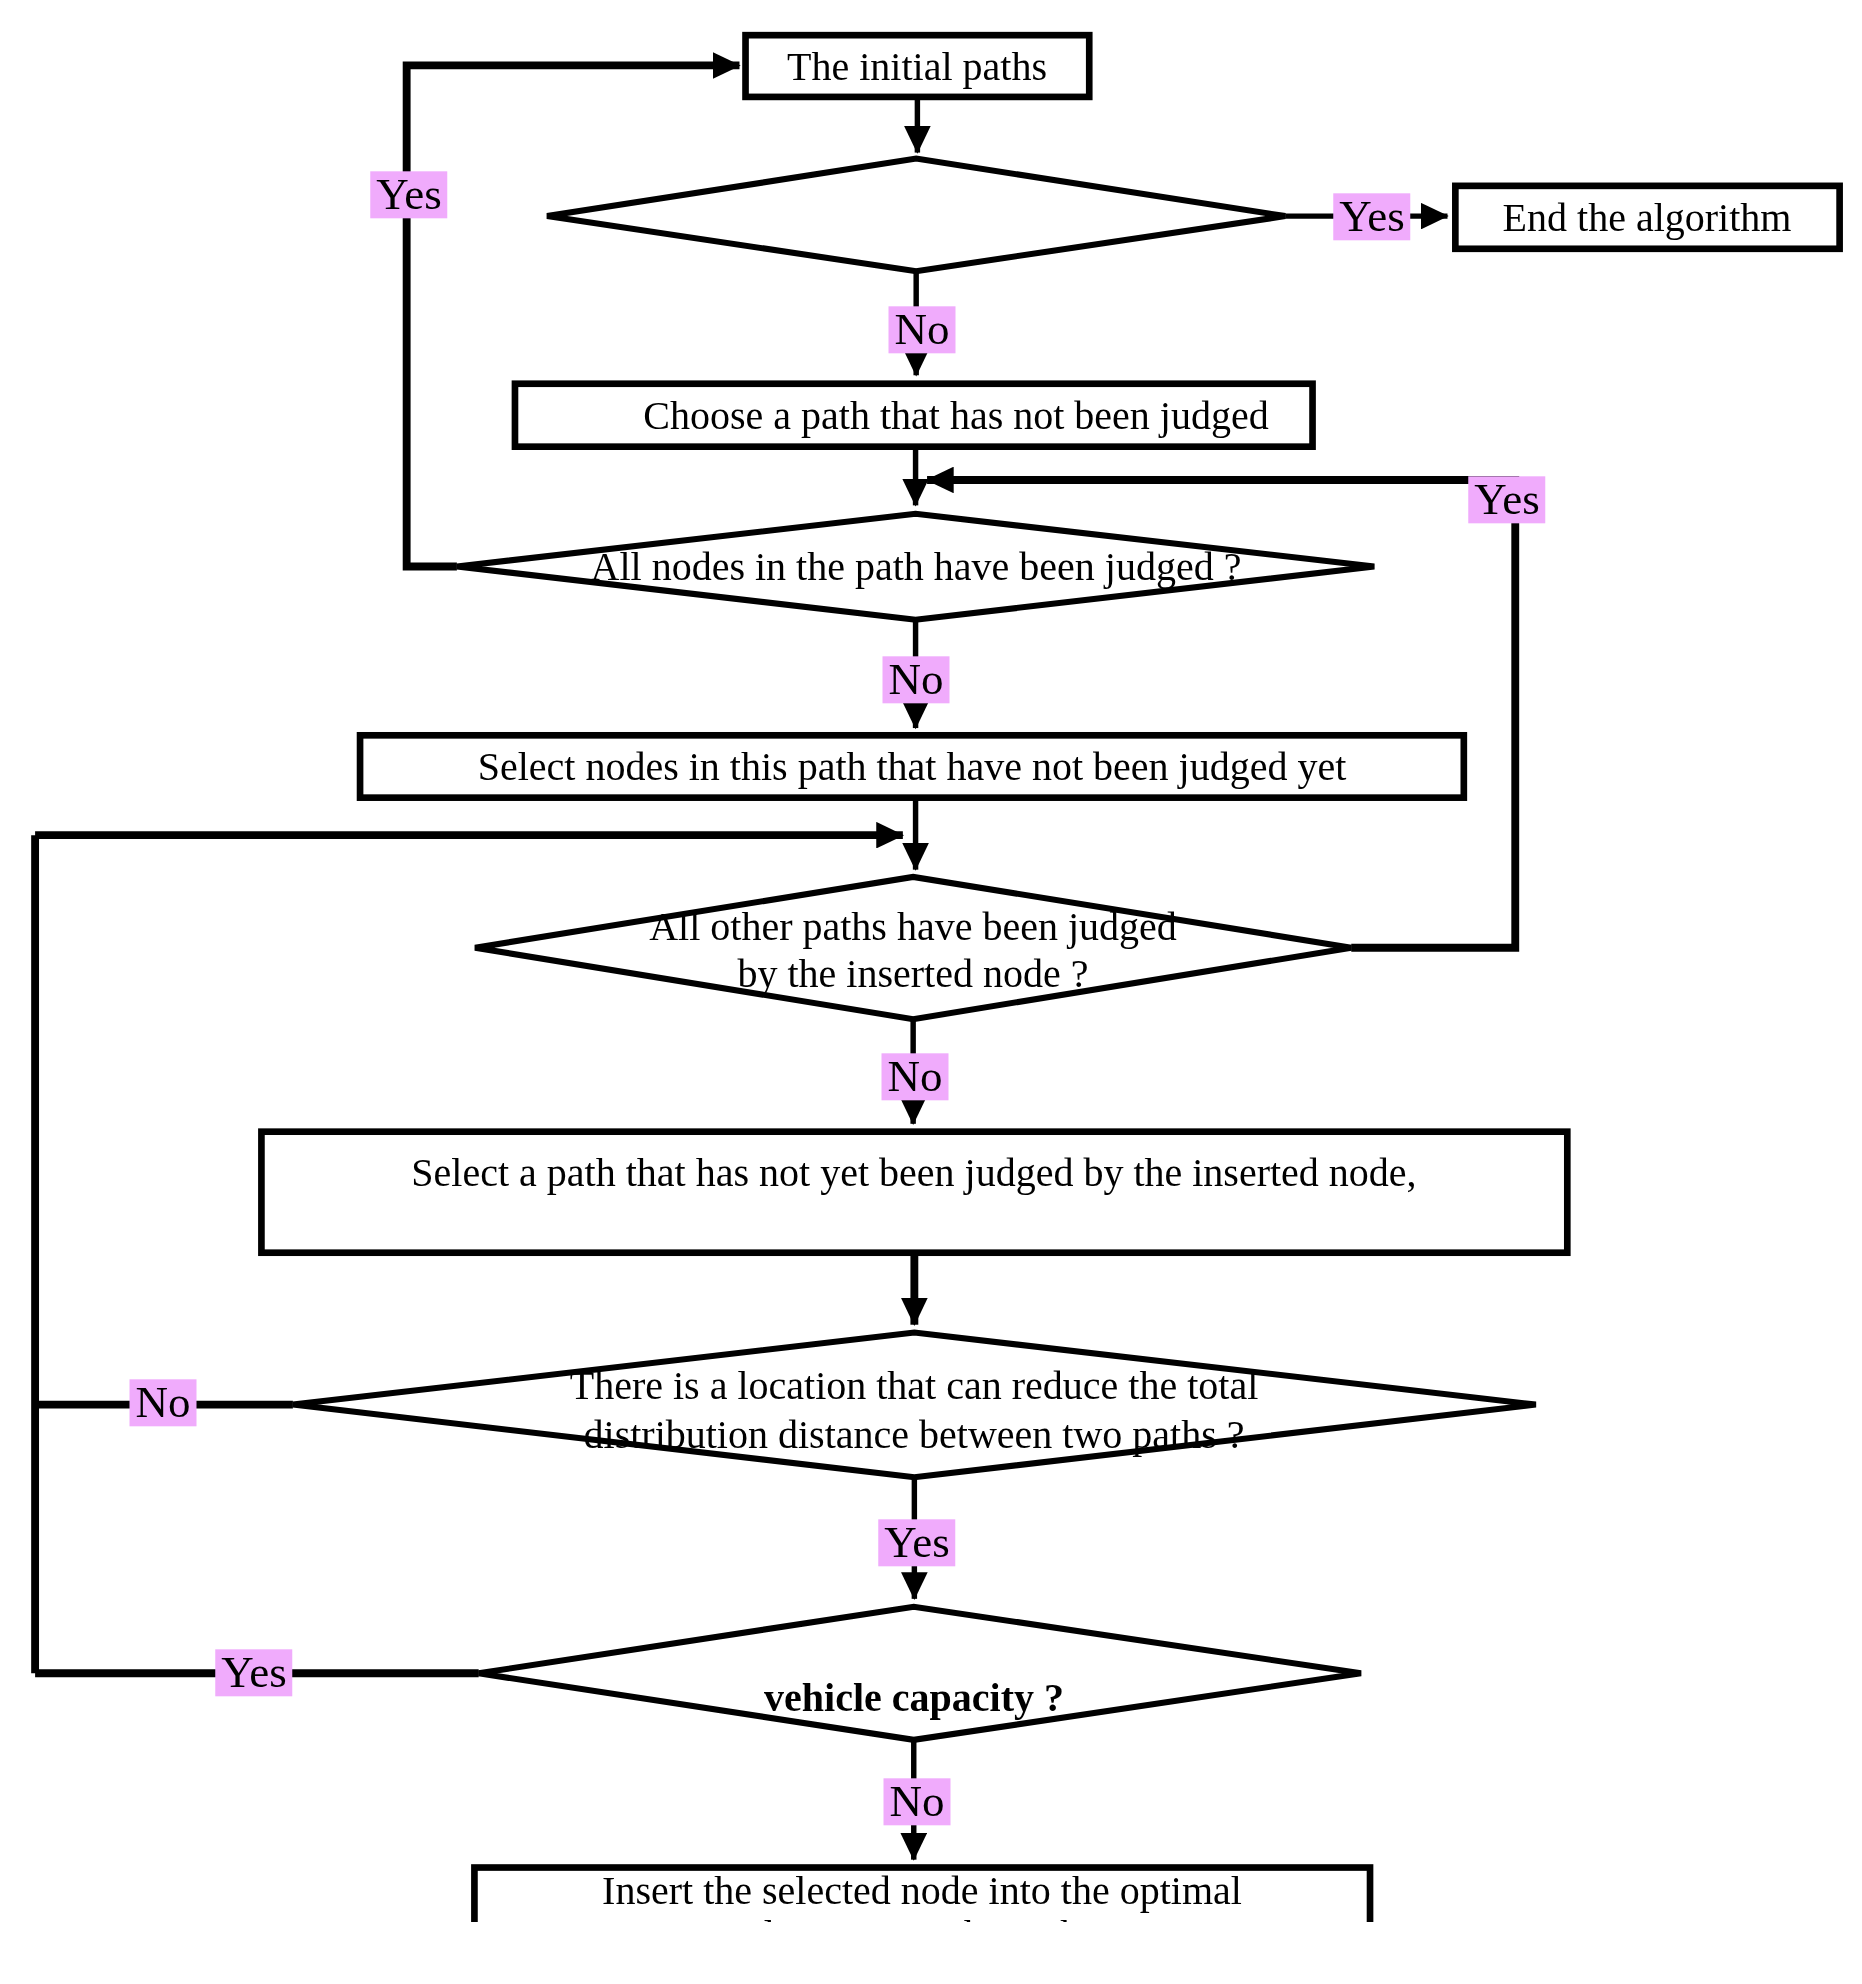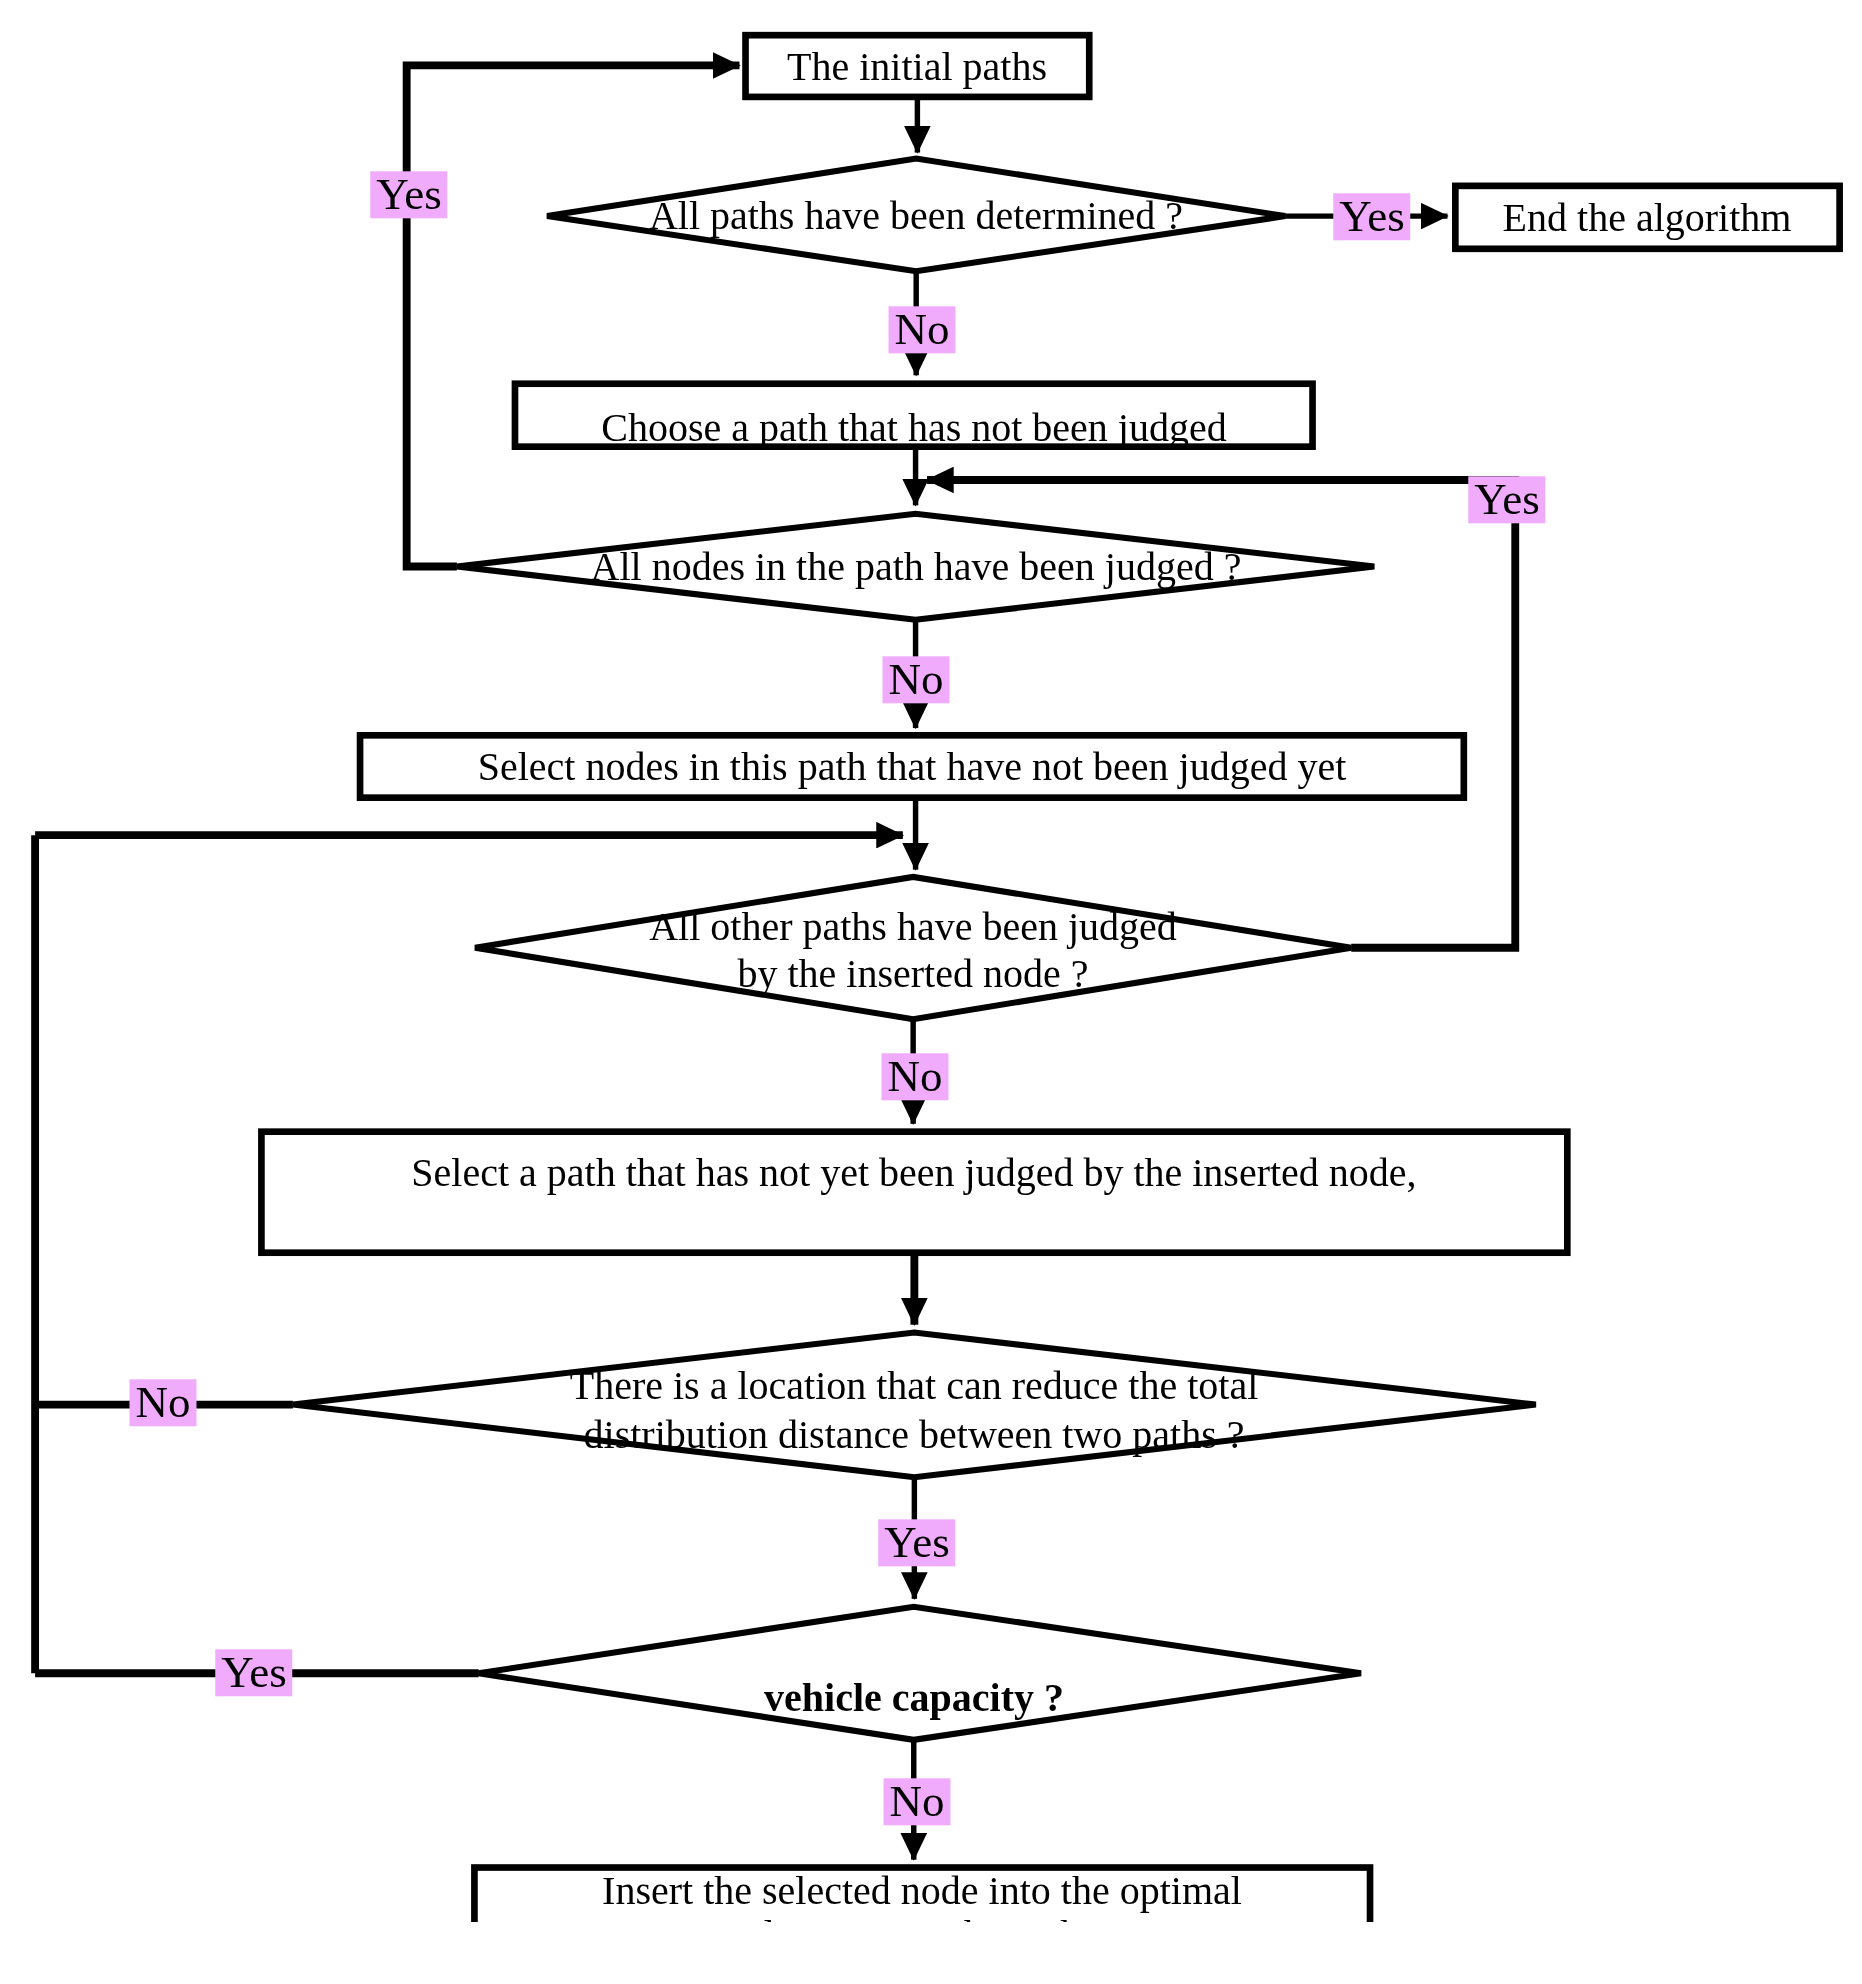--- a/index.html
+++ b/index.html
@@ -93,25 +93,24 @@
     <rect x="595" y="1215" width="1824" height="103" fill="#ffffff" stroke="#000000" stroke-width="11"></rect>
     <polygon points="785,1566 1509,1449 2233,1566 1509,1684" fill="#ffffff" stroke="#000000" stroke-width="10"></polygon>
     <rect x="432" y="1870" width="2158" height="200" fill="#ffffff" stroke="#000000" stroke-width="11"></rect>
     <polygon points="484,2321 1511,2202 2538,2321 1511,2441" fill="#ffffff" stroke="#000000" stroke-width="10"></polygon>
     <polygon points="791,2765 1510,2655 2249,2765 1510,2875" fill="#ffffff" stroke="#000000" stroke-width="10"></polygon>
     <rect x="784" y="3086" width="1480" height="148" fill="#ffffff" stroke="#000000" stroke-width="11"></rect>
   </svg>
 
   <div class="node-label" style="left:917px; top:67px;">The initial paths</div>
 
-  <div class="node-label" style="left:916px; top:216px;">All paths have been determined ?</div>
 
   <div class="node-label" style="left:1647px; top:218px;">End the algorithm</div>
 
-  <div class="node-label" style="left:914px; top:416px;margin-top:12px;">Choose a path that has not been judged</div>
+  <div class="node-label" style="left:956px; top:416px;">Choose a path that has not been judged</div>
 
   <div class="node-label" style="left:916px; top:567px;">All nodes in the path have been judged ?</div>
 
   <div class="node-label" style="left:912px; top:767px;">Select nodes in this path that have not been judged  yet</div>
 
   <div class="node-label" style="left:913px; top:927px;">All other paths have been judged</div>
   <div class="node-label" style="left:913px; top:974px;">by the inserted node ?</div>
 
   <div class="node-label" style="left:914px; top:1173px;">Select a path that has not yet been judged by the inserted node,</div>
 

